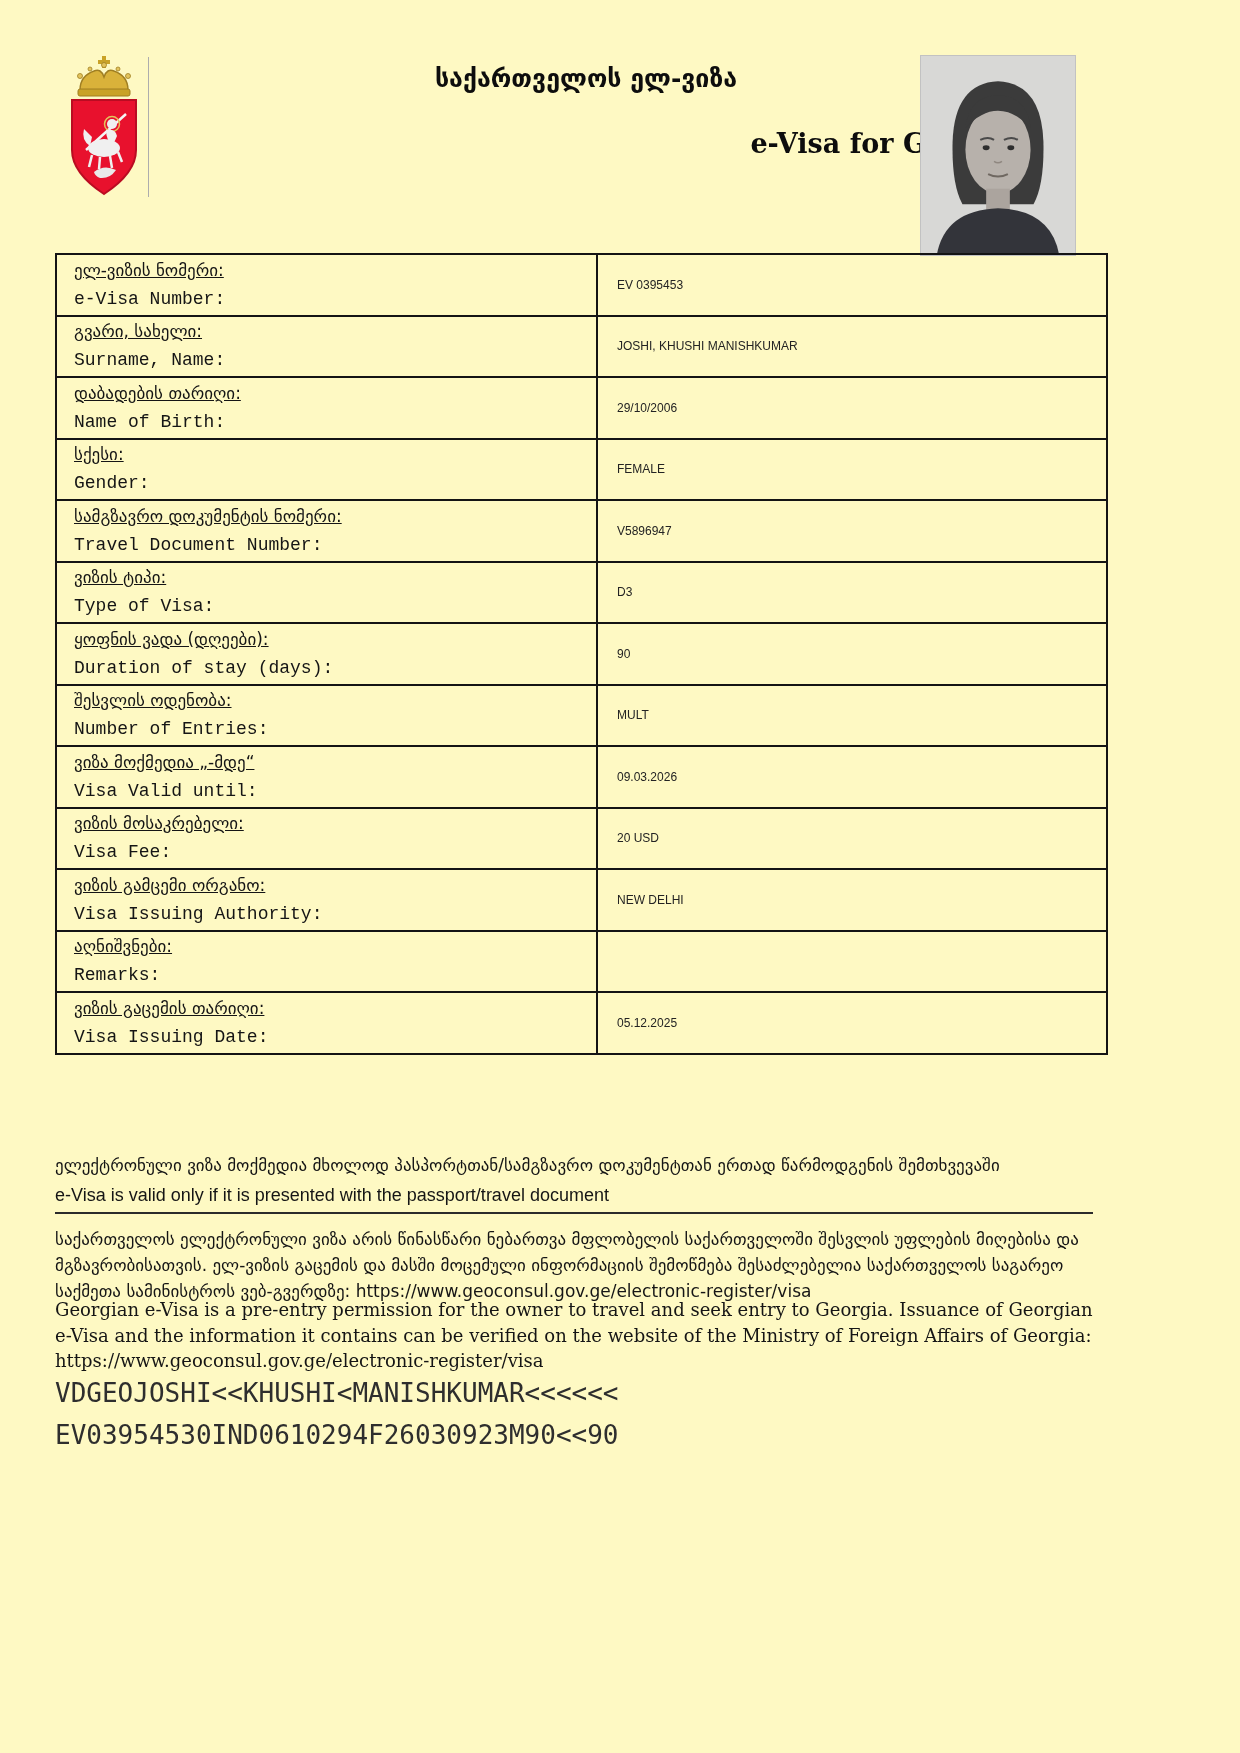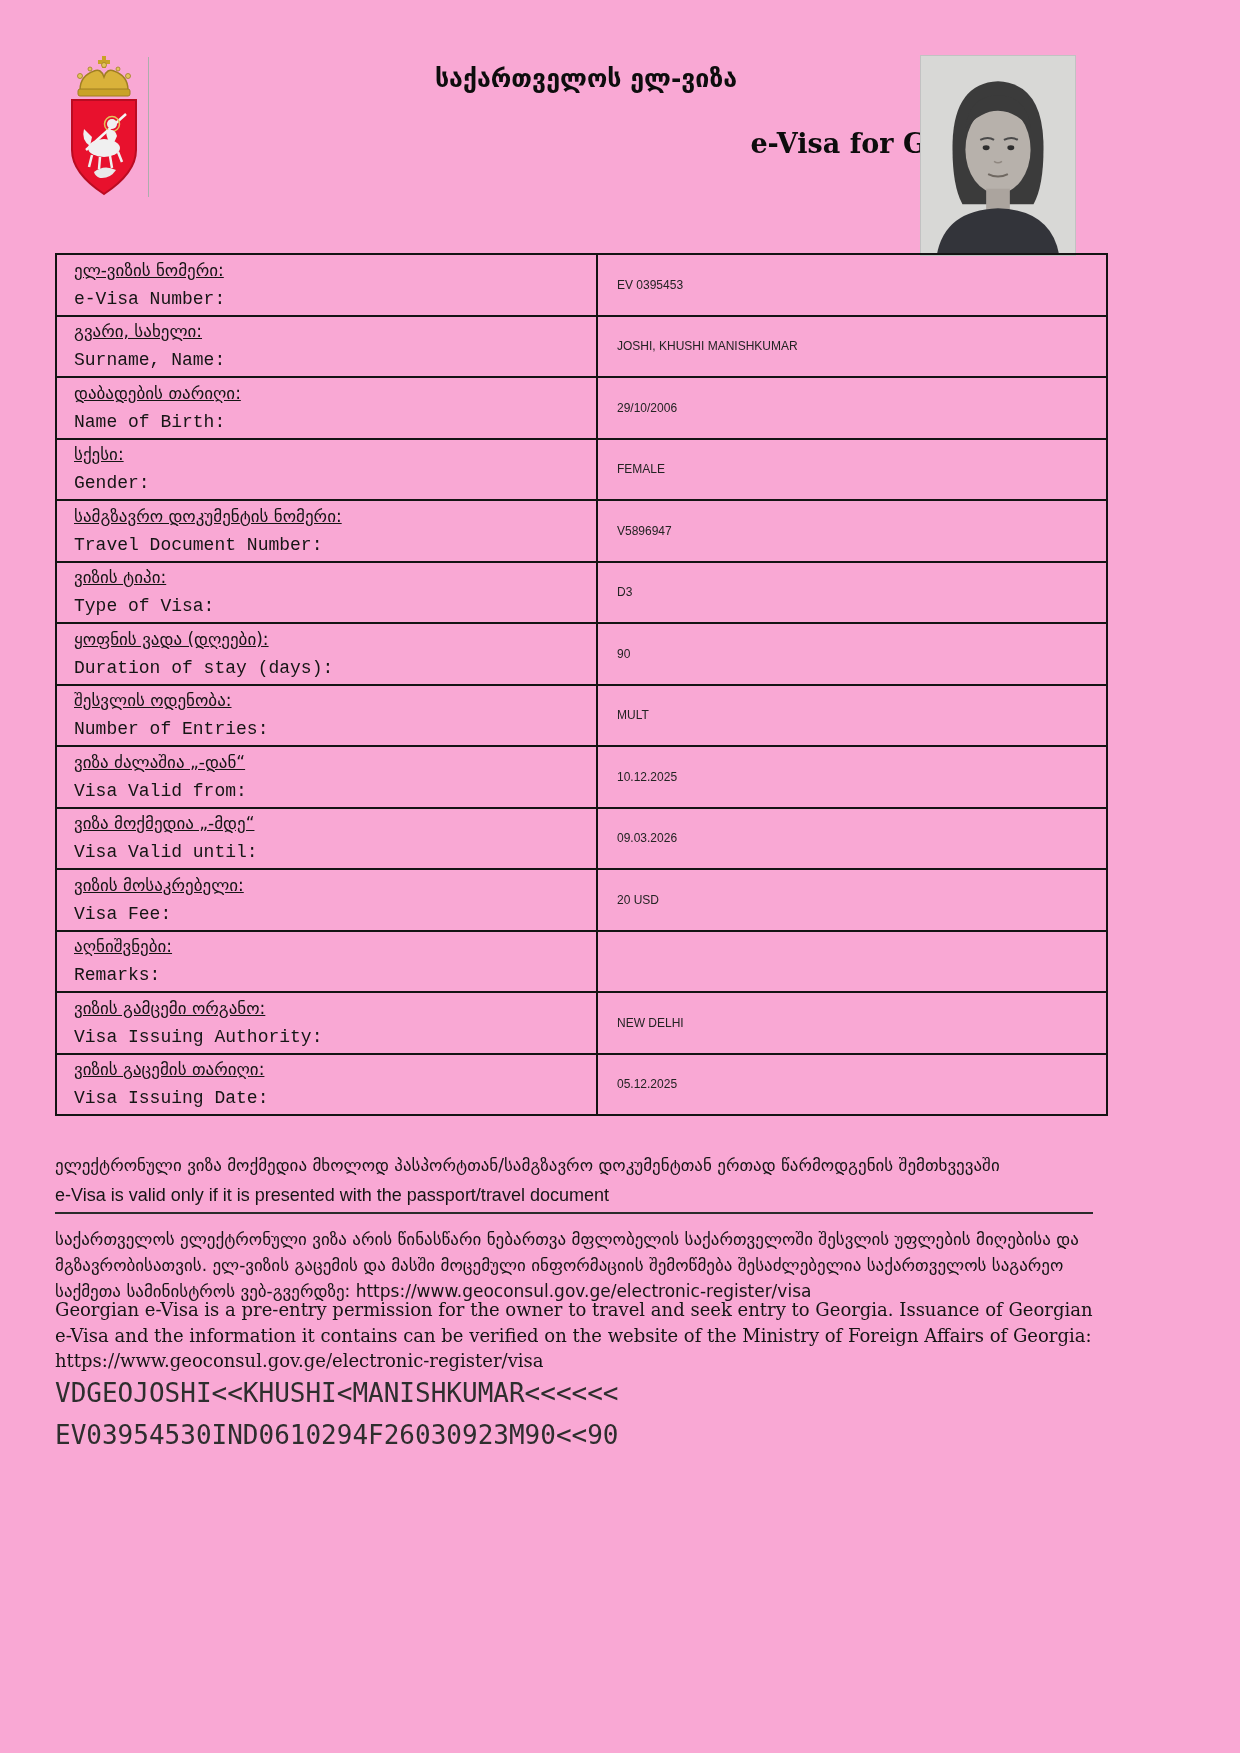--- a/index.html
+++ b/index.html
@@ -1,17 +1,17 @@
 <!DOCTYPE html>
 <html><head>
 <meta charset="utf-8">
 <style>
   html,body { margin:0; padding:0; background:#ffffff; }
   .page {
-    position:relative; width:1240px; height:1753px; background:#f9a8d4;
+    position:relative; width:1240px; height:1753px; background:#fef9c3;
     font-family:"DejaVu Sans", sans-serif; color:#111; overflow:hidden;
   }
   
   .emblem { position:absolute; left:68px; top:56px; width:72px; height:140px; }
   .header-divider { position:absolute; left:148px; top:57px; width:1px; height:140px; background:#adadad; }
   .title-ka {
     position:absolute; left:150px; top:64px; width:872px; text-align:center;
     font-family:"DejaVu Sans",sans-serif; font-size:25px; font-weight:bold; color:#0d0d0d;
   }
   .title-en {
@@ -147,52 +147,45 @@
         </tr>
         <tr>
           <td class="label-cell">
             <div class="label-ka">შესვლის ოდენობა:</div>
             <div class="label-en">Number of Entries:</div>
           </td>
           <td class="value-cell">MULT</td>
         </tr>
         <tr>
           <td class="label-cell">
-            <div class="label-ka">ვიზა ძალაშია „-დან“</div>
-            <div class="label-en">Visa Valid from:</div>
-          </td>
-          <td class="value-cell">10.12.2025</td>
-        </tr>
-        <tr>
-          <td class="label-cell">
             <div class="label-ka">ვიზა მოქმედია „-მდე“</div>
             <div class="label-en">Visa Valid until:</div>
           </td>
           <td class="value-cell">09.03.2026</td>
         </tr>
         <tr>
           <td class="label-cell">
             <div class="label-ka">ვიზის მოსაკრებელი:</div>
             <div class="label-en">Visa Fee:</div>
           </td>
           <td class="value-cell">20 USD</td>
         </tr>
         <tr>
           <td class="label-cell">
+            <div class="label-ka">ვიზის გამცემი ორგანო:</div>
+            <div class="label-en">Visa Issuing Authority:</div>
+          </td>
+          <td class="value-cell">NEW DELHI</td>
+        </tr>
+        <tr>
+          <td class="label-cell">
             <div class="label-ka">აღნიშვნები:</div>
             <div class="label-en">Remarks:</div>
           </td>
           <td class="value-cell"></td>
-        </tr>
-        <tr>
-          <td class="label-cell">
-            <div class="label-ka">ვიზის გამცემი ორგანო:</div>
-            <div class="label-en">Visa Issuing Authority:</div>
-          </td>
-          <td class="value-cell">NEW DELHI</td>
         </tr>
         <tr>
           <td class="label-cell">
             <div class="label-ka">ვიზის გაცემის თარიღი:</div>
             <div class="label-en">Visa Issuing Date:</div>
           </td>
           <td class="value-cell">05.12.2025</td>
         </tr>
       </tbody>
   </table>

